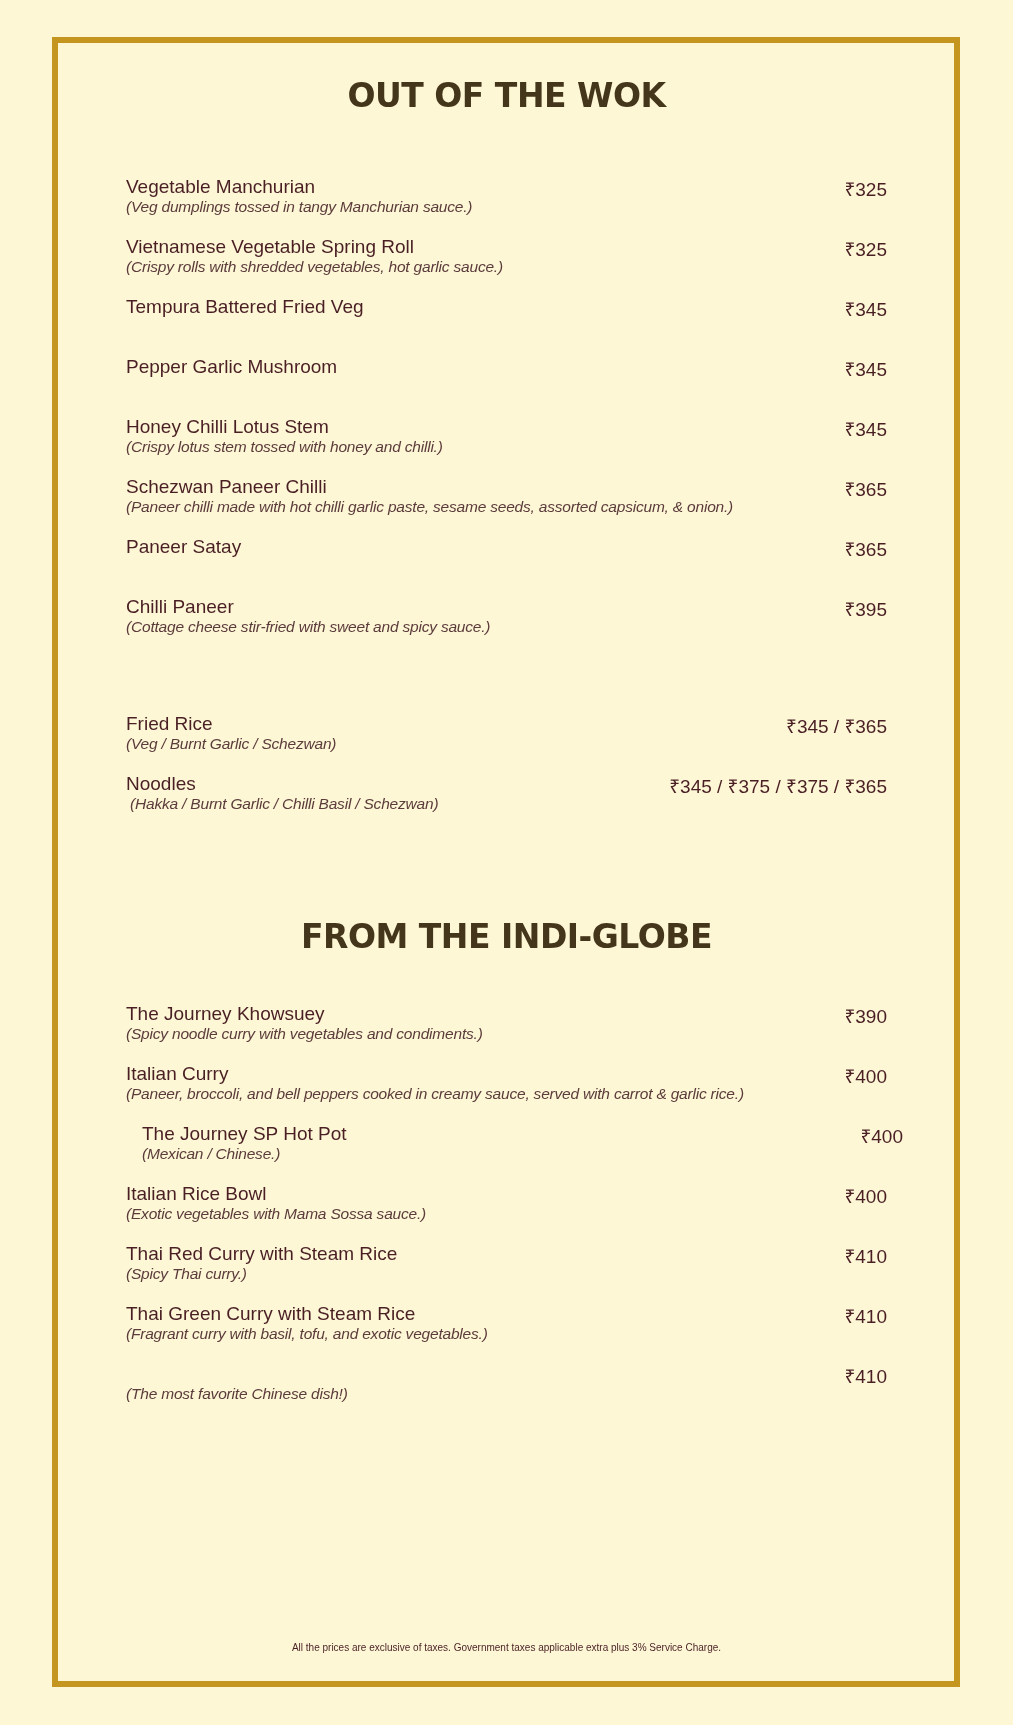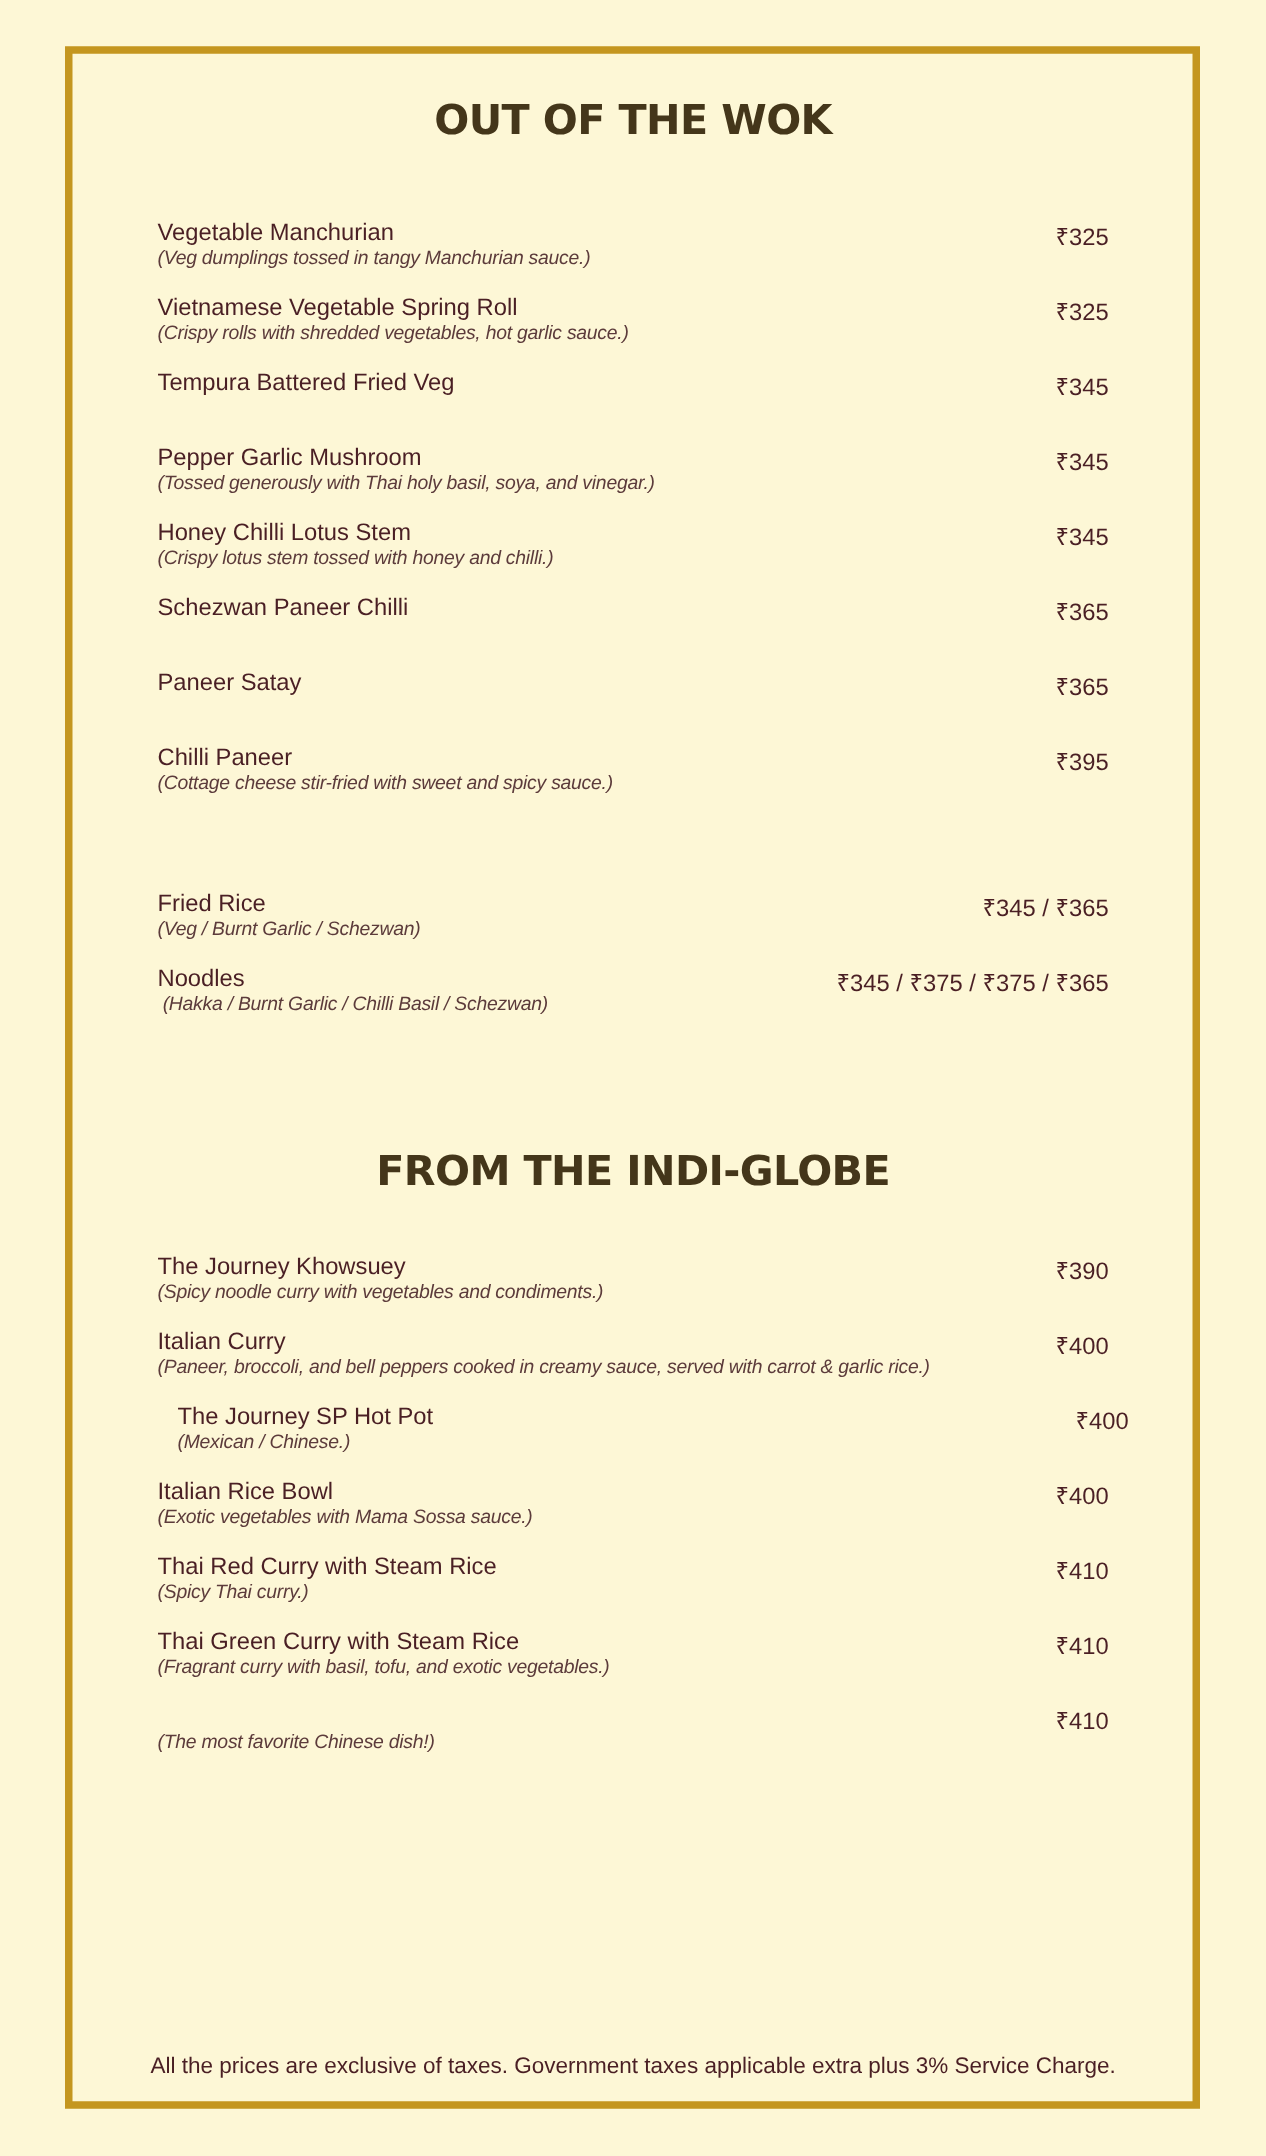--- a/index.html
+++ b/index.html
@@ -59,21 +59,21 @@
       font-size: 19px;
       color: #4a1f24;
       white-space: nowrap;
     }
     .footer {
       position: absolute;
       left: 0; right: 0;
       top: 1642px;
       text-align: center;
       font-family: "Liberation Sans", sans-serif;
-      font-size: 18px;
+      font-size: 10px;
       color: #4a1f24;
     }
   </style>
 </head>
 <body>
 
 <div class="frame"></div>
 
 <h1 class="heading" style="top:76px;">OUT OF THE WOK</h1>
 
@@ -86,30 +86,30 @@
   <span class="name">Vietnamese Vegetable Spring Roll</span>
   <span class="desc">(Crispy rolls with shredded vegetables, hot garlic sauce.)</span>
   <span class="price">₹325</span>
 </div>
 <div class="item" style="top:296px;">
   <span class="name">Tempura Battered Fried Veg</span>
   <span class="price">₹345</span>
 </div>
 <div class="item" style="top:356px;">
   <span class="name">Pepper Garlic Mushroom</span>
-  <span class="desc">(Tossed generously with Thai holy basil, soya, and vinegar.)</span>
   <span class="price">₹345</span>
 </div>
 <div class="item" style="top:416px;">
   <span class="name">Honey Chilli Lotus Stem</span>
   <span class="desc">(Crispy lotus stem tossed with honey and chilli.)</span>
   <span class="price">₹345</span>
 </div>
 <div class="item" style="top:476px;">
   <span class="name">Schezwan Paneer Chilli</span>
+  <span class="desc">(Paneer chilli made with hot chilli garlic paste, sesame seeds, assorted capsicum, &amp; onion.)</span>
   <span class="price">₹365</span>
 </div>
 <div class="item" style="top:536px;">
   <span class="name">Paneer Satay</span>
   <span class="price">₹365</span>
 </div>
 <div class="item" style="top:596px;">
   <span class="name">Chilli Paneer</span>
   <span class="desc">(Cottage cheese stir-fried with sweet and spicy sauce.)</span>
   <span class="price">₹395</span>

